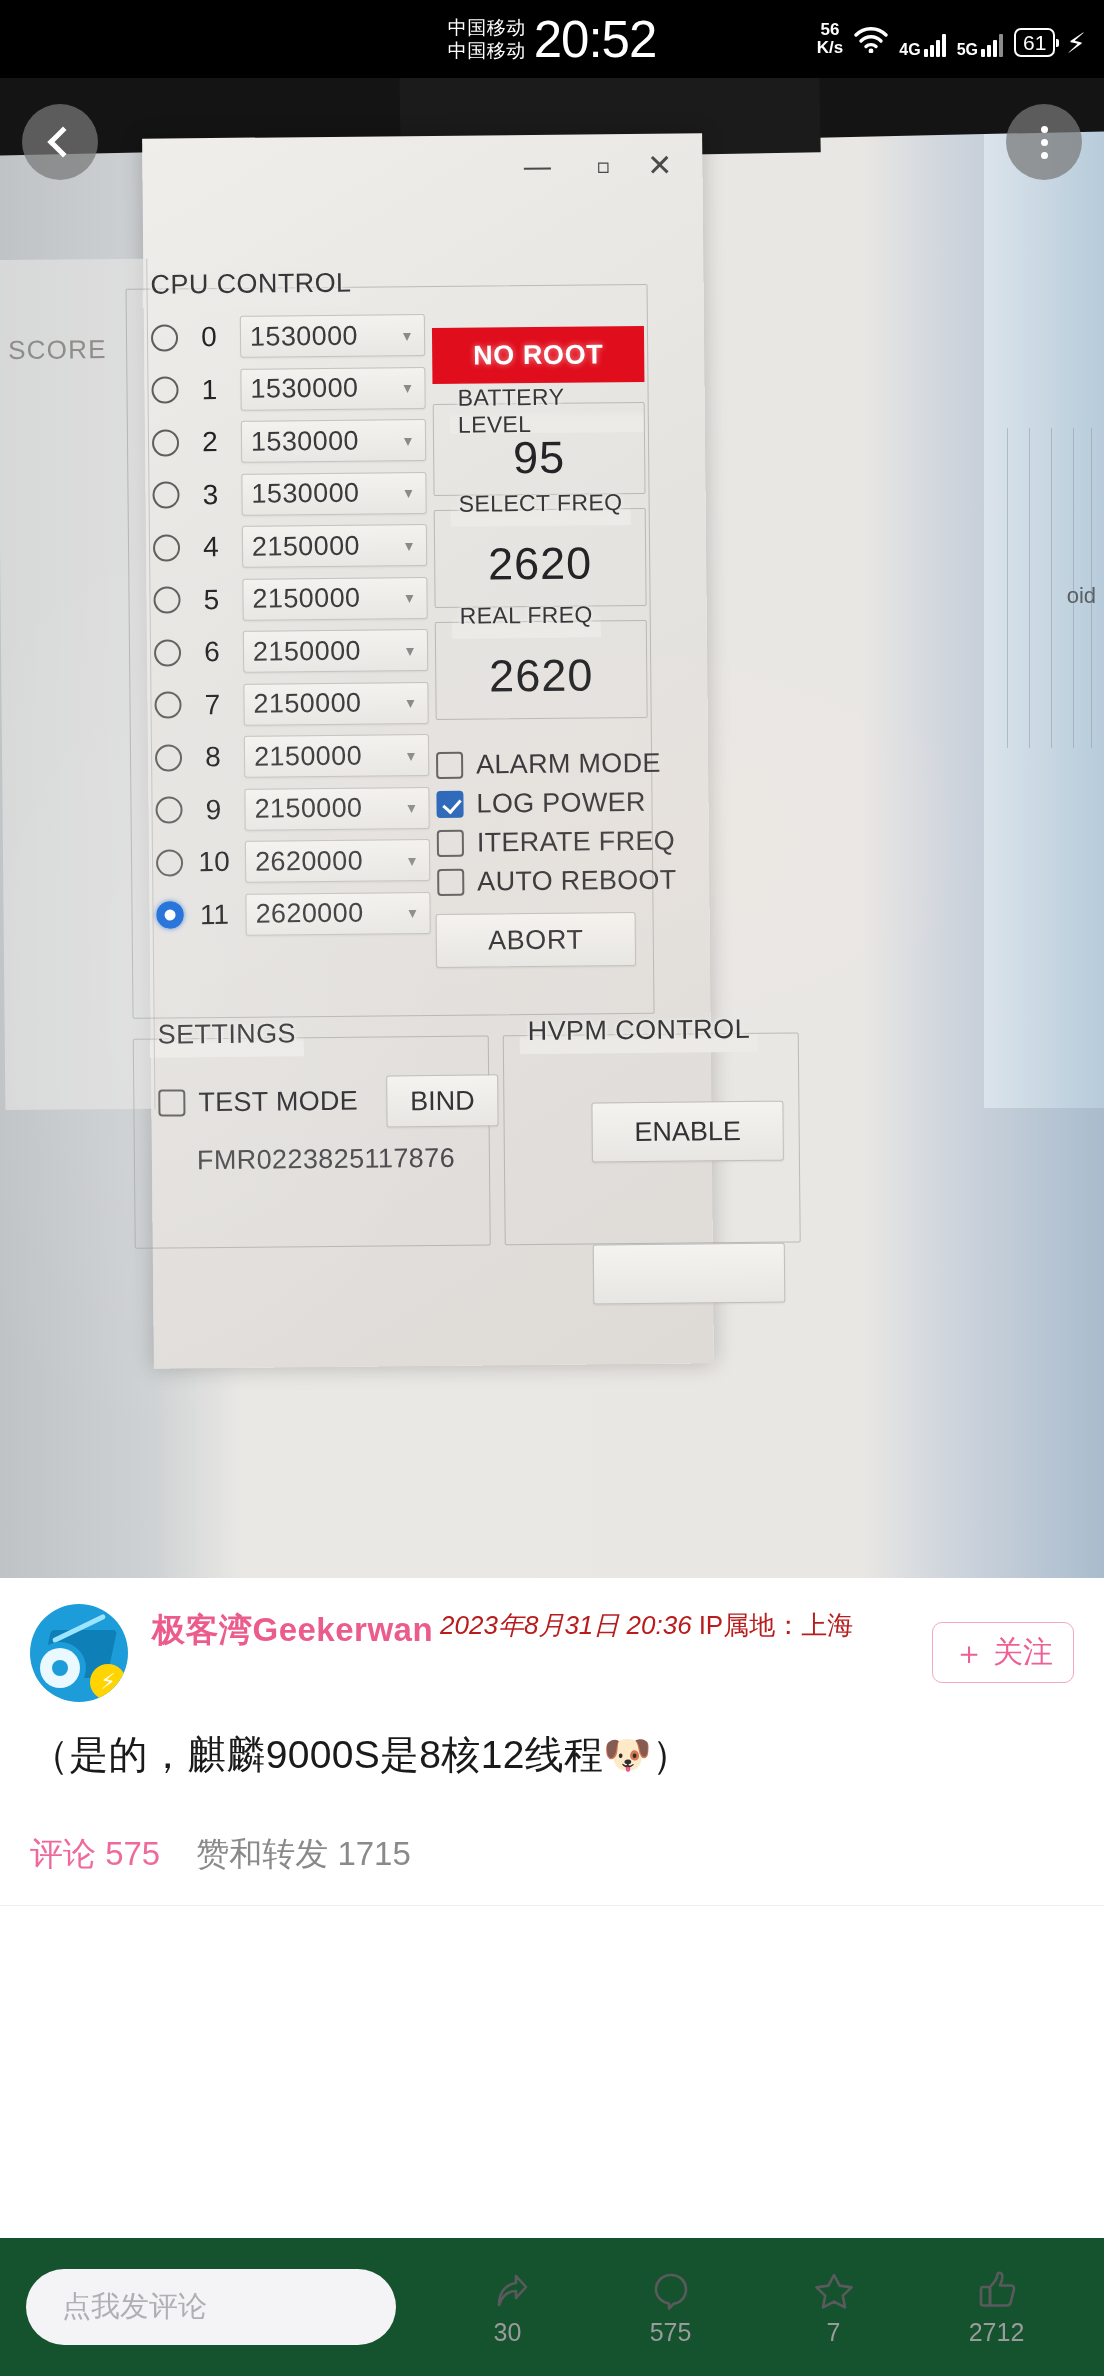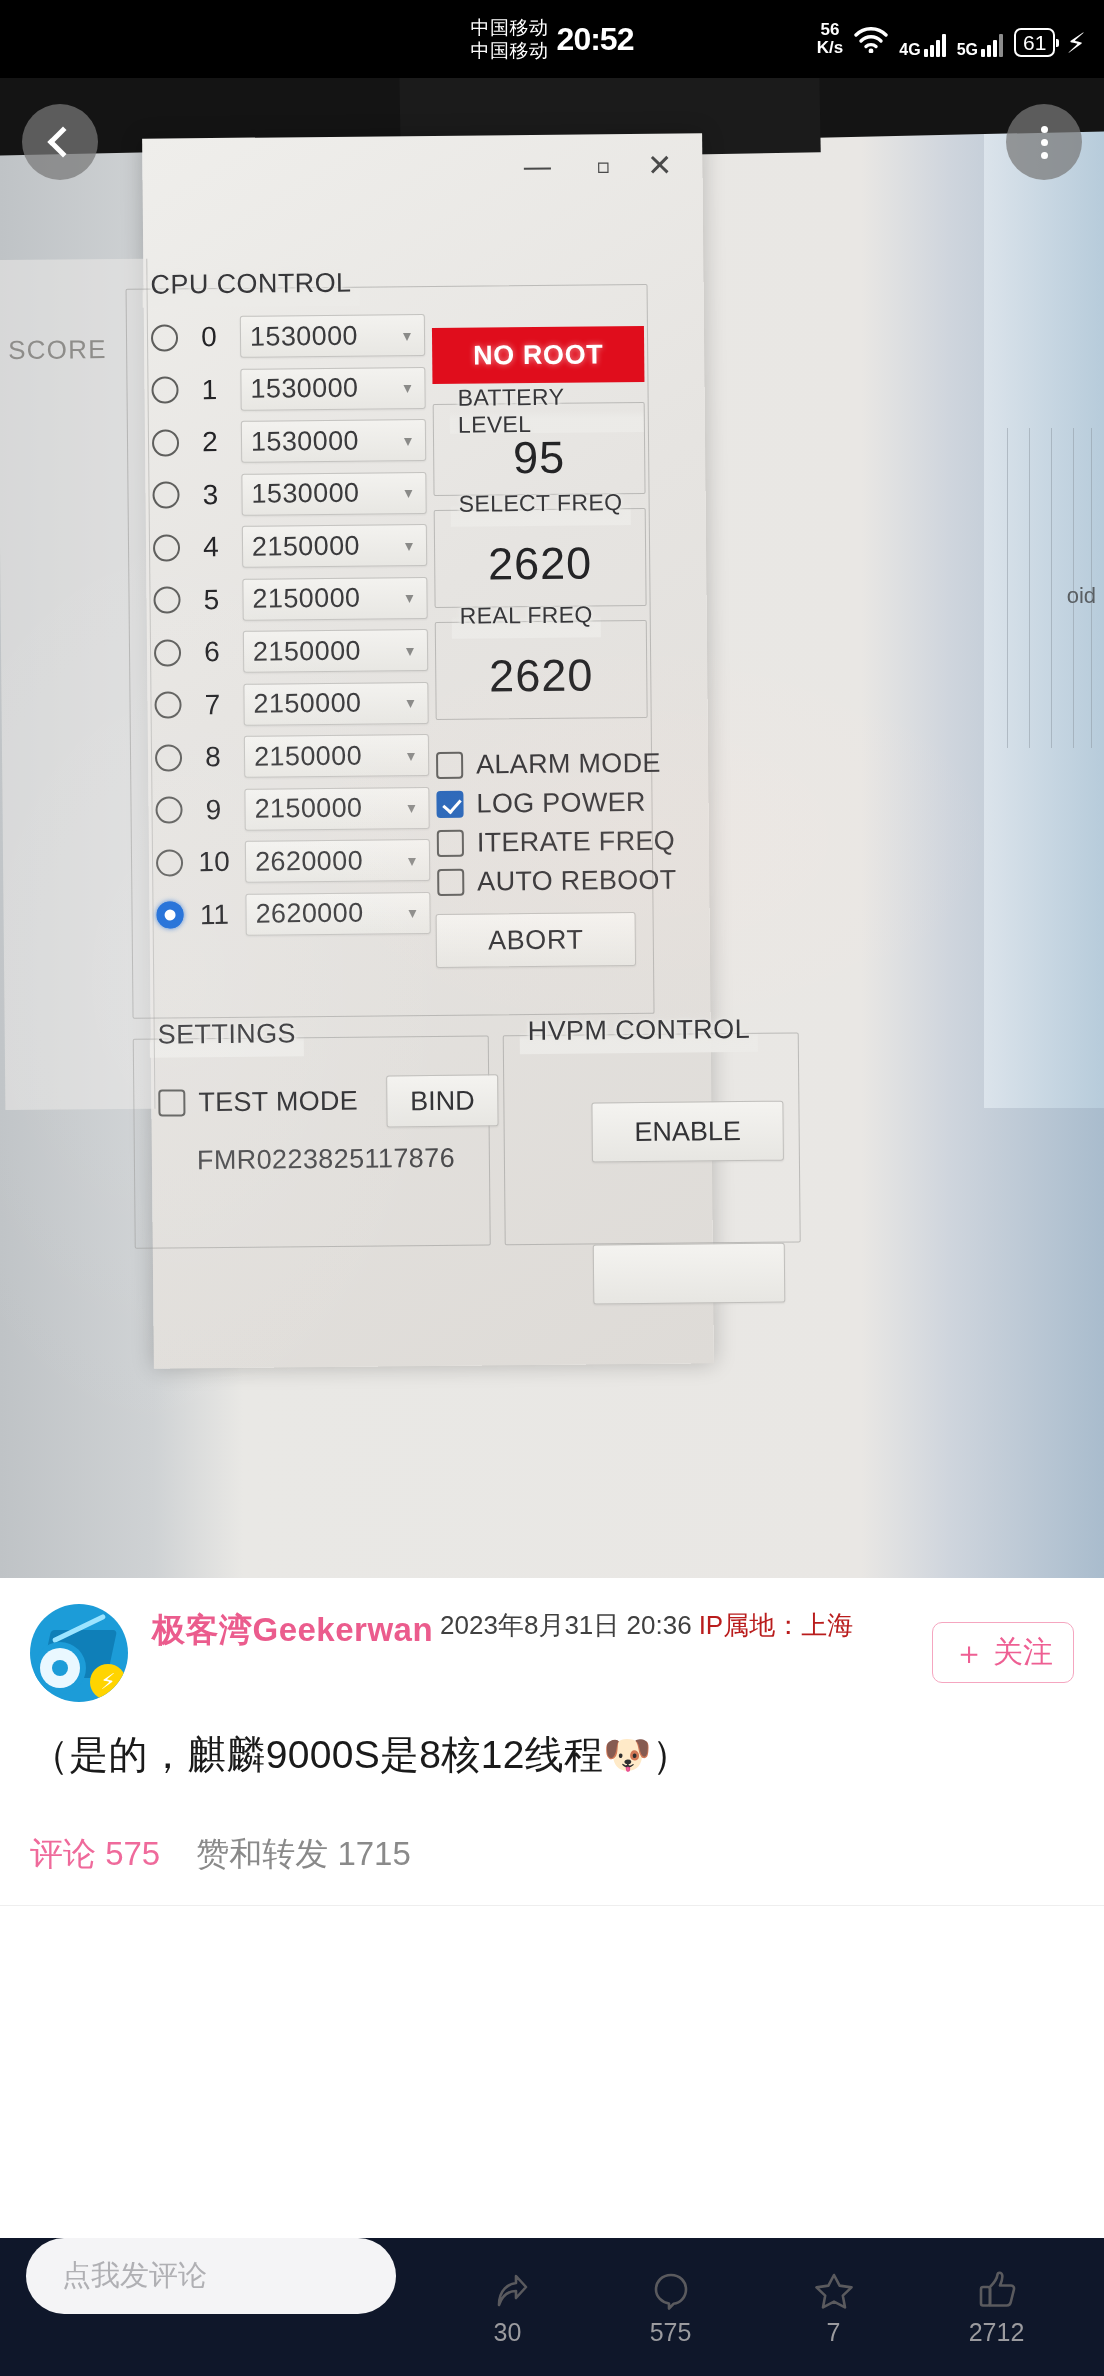--- a/index.html
+++ b/index.html
@@ -14,21 +14,21 @@
   
   .statusbar {
     position: absolute; left:0; top:0; width:1104px; height:78px;
     background:#000; color:#fff;
     display:flex; align-items:center;
   }
   .sb-center { position:absolute; left:50%; transform:translateX(-50%);
     display:flex; align-items:center; gap:8px; }
   .sb-carrier { display:flex; flex-direction:column; justify-content:center;
     font-size:19px; line-height:23px; letter-spacing:.5px; }
-  .sb-clock { font-size:32px; font-weight:700; letter-spacing:-1px;text-align:center; }
+  .sb-clock { font-size:51px; font-weight:400; letter-spacing:-1px;text-align:center; }
   .sb-right { position:absolute; right:18px; display:flex; align-items:flex-end; gap:11px; }
   .sb-speed { display:flex; flex-direction:column; align-items:center;
     font-size:17px; line-height:18px; font-weight:600; }
   .sig-bars { display:flex; align-items:flex-end; gap:2px; height:24px; }
   .sig-bars i { display:block; width:4px; background:#fff; border-radius:1px; }
   .net-group { display:flex; align-items:flex-end; gap:3px; }
   .net-label { font-size:16px; font-weight:700; line-height:14px; }
   .batt {
     border:2.5px solid #fff; border-radius:7px; padding:1px 7px;
     font-size:21px; font-weight:400; line-height:23px; position:relative;
@@ -209,41 +209,41 @@
     background:#eaf8ff; box-shadow:0 0 0 6px #1c9cd8; }
   .av-gear::after { content:""; position:absolute; left:12px; top:12px; width:16px; height:16px;
     border-radius:50%; background:#1c9cd8; }
   .av-line { position:absolute; left:20px; top:22px; width:58px; height:5px; background:#9ce4ff;
     transform:rotate(-26deg); border-radius:3px; }
   .av-badge { position:absolute; right:2px; bottom:2px; width:36px; height:36px; border-radius:50%;
     background:#ffd400; display:flex; align-items:center; justify-content:center;
     color:#fff; font-size:22px; line-height:22px; }
   .post-meta { margin-left:24px; display:flex; flex-direction:row; gap:7px; padding-top:4px; }
   .post-name { font-size:33px; color:#eb5c8d; font-weight:700; letter-spacing:.5px; }
-  .post-time { font-size:26px; color:#404040; }
+  .post-time { font-size:26px; color:#b91c1c;font-style:italic; }
   .post-ip { font-size:26px; color:#b91c1c; }
   .follow-btn {
     position:absolute; right:30px; top:44px;
     border:1.5px solid #f5a6c0; border-radius:10px; color:#ee5f93;
     font-size:30px; padding:9px 20px; display:flex; align-items:center; gap:8px;
     background:#fff;
   }
   .follow-plus { font-size:32px; line-height:28px; }
 
   .post-body { padding:22px 30px 0 30px; }
   .post-line { font-size:39px; line-height:62px; color:#1a1a1a; letter-spacing:.3px; }
 
   .post-stats { display:flex; align-items:baseline; gap:36px; padding:46px 30px 28px 30px;
     border-bottom:1px solid #eeeeee; }
   .stat-hot { font-size:33px; color:#ef6a9b; }
   .stat-norm { font-size:33px; color:#8a8a8a; }
 
   
   .actionbar { position:absolute; left:0; bottom:0; width:1104px; height:138px;
-    background:#0f172a; display:flex; padding:0 26px; }
+    background:#14532d; display:flex; align-items:center; padding:0 26px; }
   .comment-box { width:370px; height:76px; border-radius:38px; background:#f4f4f6;
     display:flex; align-items:center; padding-left:36px;
     font-size:29px; color:#b0b0b4; }
   .actions { flex:1; display:flex; justify-content:space-around; align-items:center; padding-left:30px; }
   .action { display:flex; flex-direction:column; align-items:center; gap:5px; width:110px; }
   .action svg { display:block; }
   .action-count { font-size:25px; color:#9b9b9f; }
 </style>
 </head>
 <body>

